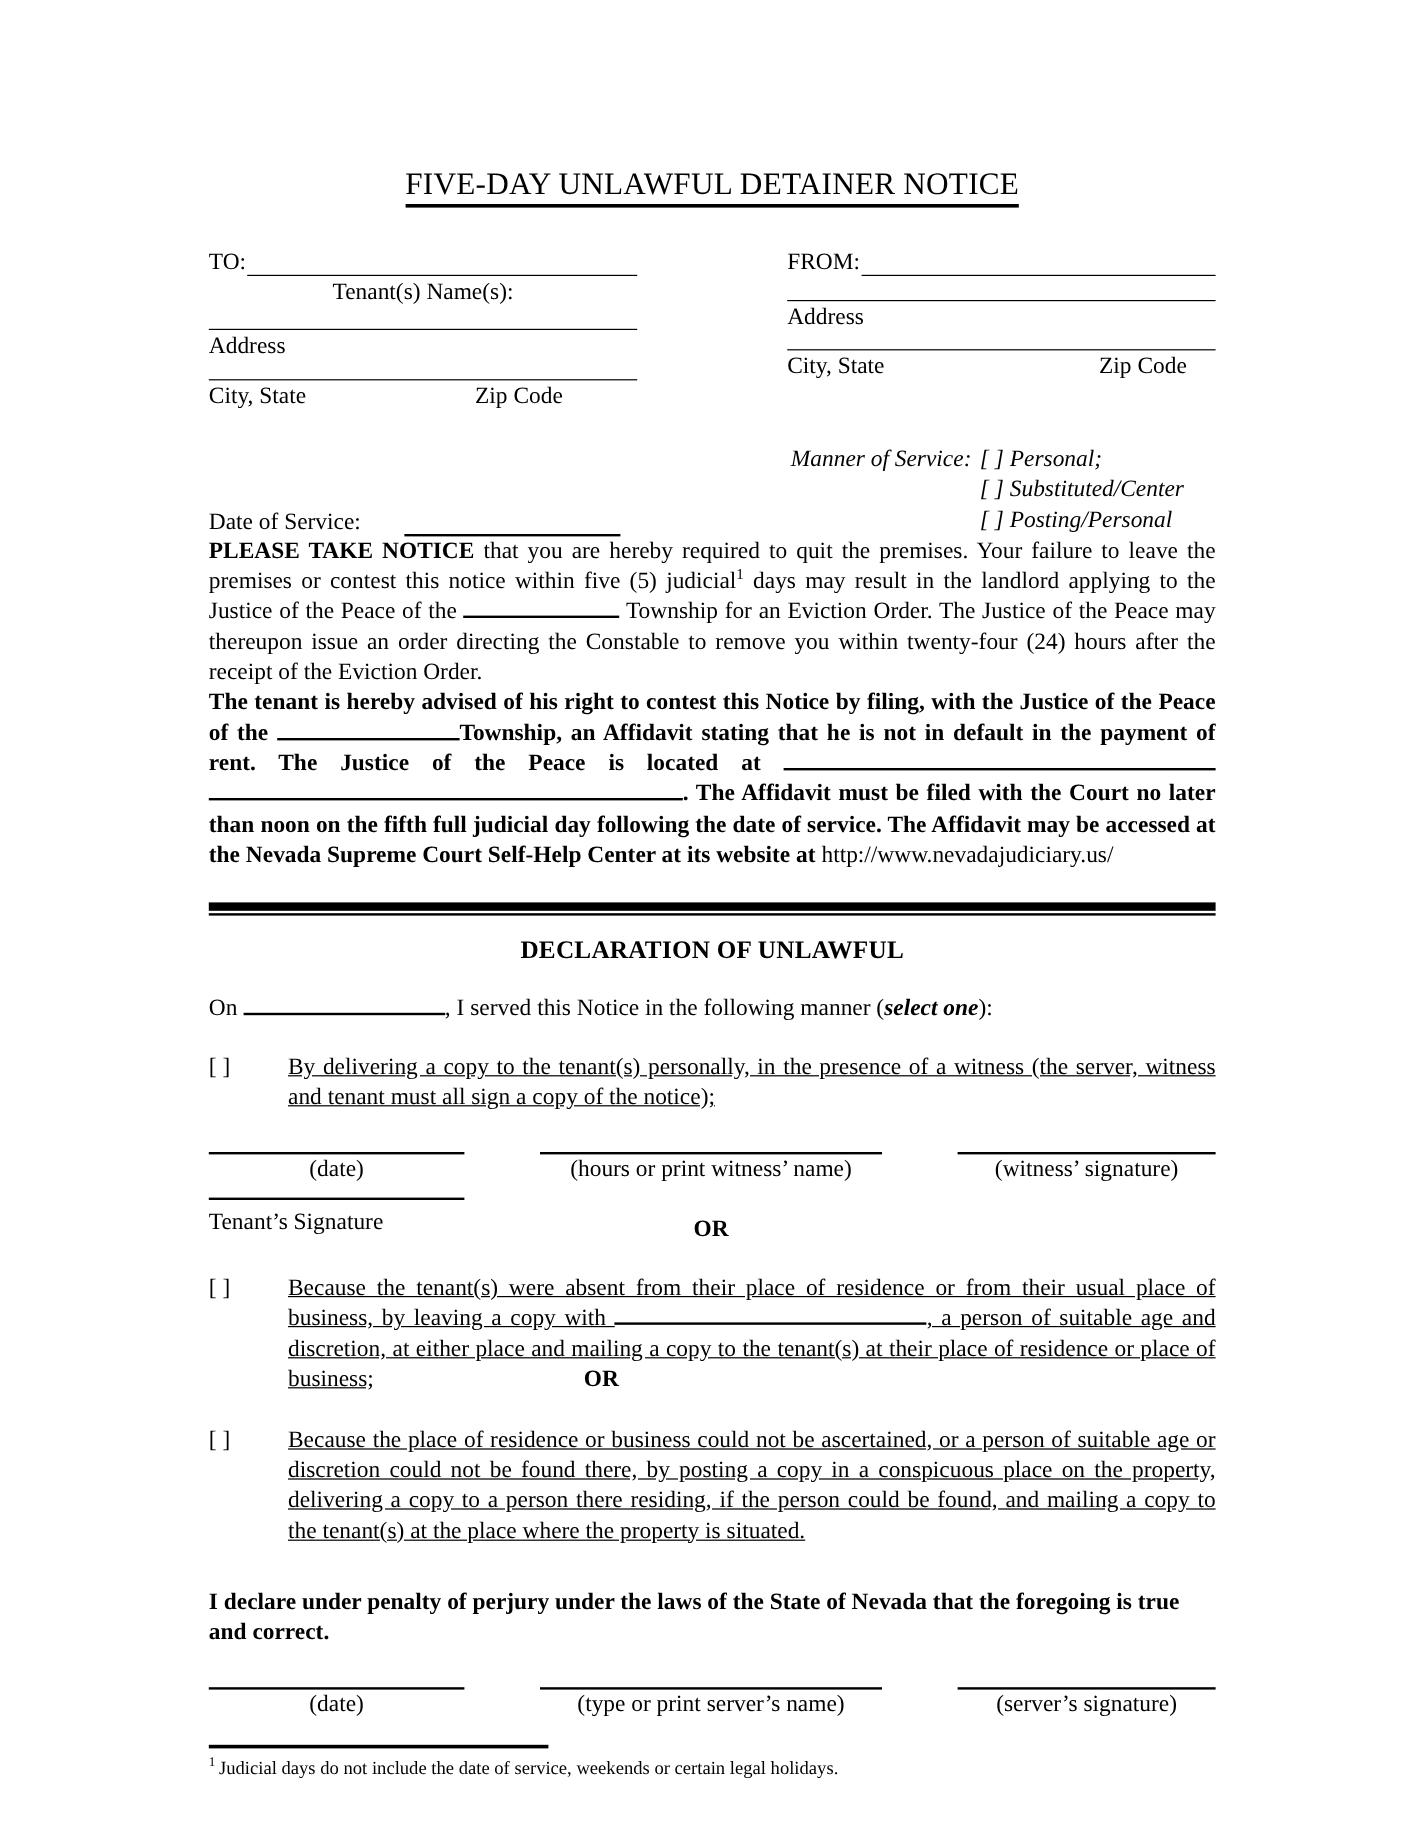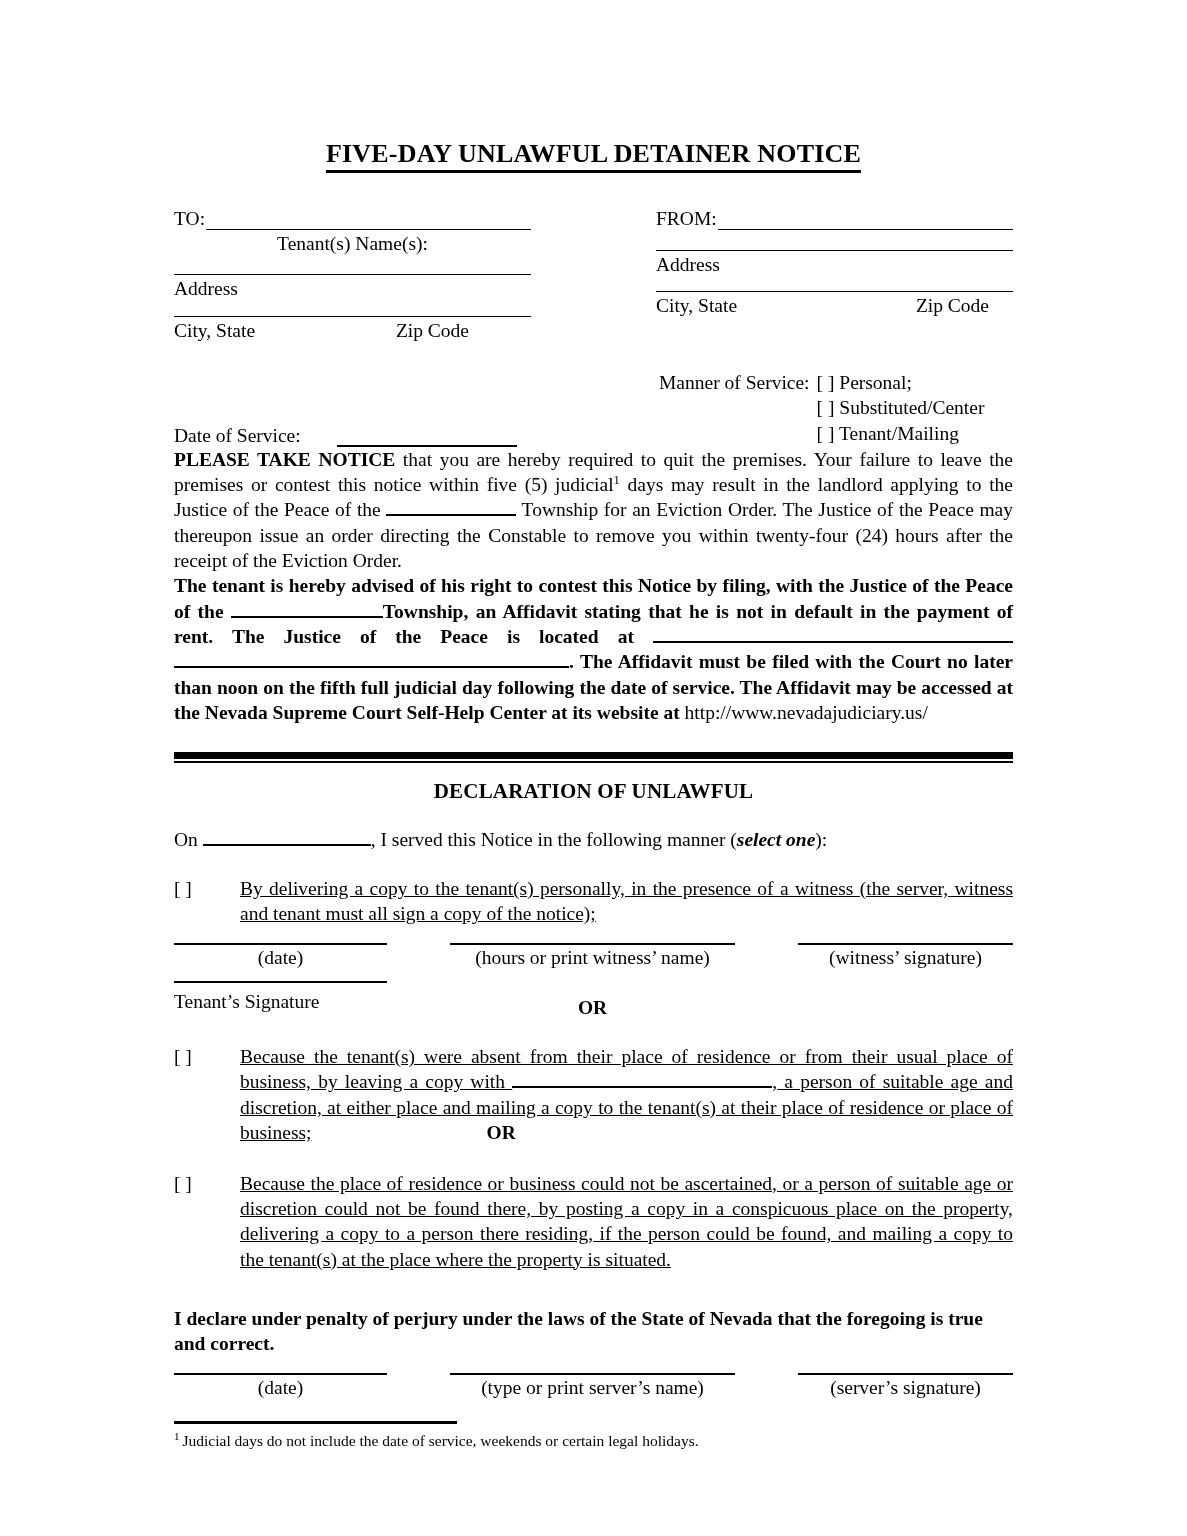--- a/index.html
+++ b/index.html
@@ -21,21 +21,21 @@
     position: absolute;
     left: 174px;
     top: 0;
     width: 839px;
   }
 
   
   .doc-title {
     text-align: center;
     font-size: 26px;
-    font-weight: bold;
+    font-weight: normal;
     letter-spacing: 0.2px;
     margin-top: 138px;
     line-height: 1.2;
   }
   .doc-title span {
     border-bottom: 3px solid #000;
     padding-bottom: 2px;
   }
 
   
@@ -99,21 +99,21 @@
     font-size: 19.5px;
     display: flex;
     align-items: flex-end;
   }
   .dos-rule {
     width: 180px;
     border-bottom: 2px solid #000;
     height: 14px;
     margin-left: 36px;
   }
-  .service-right { font-size: 19.5px; }
+  .service-right { font-size: 19.5px; font-style: italic; }
   .manner-line {
     display: flex;
     line-height: 1.32;
   }
   .manner-label { white-space: nowrap; }
   .manner-opts { margin-left: 7px; }
   .manner-opt { white-space: nowrap; line-height: 1.32; }
 
   
   p.body {
@@ -193,21 +193,21 @@
   }
   .or-inline {
     font-weight: bold;
     display: inline-block;
     margin-left: 175px;
   }
 
   
   .sigrow {
     display: flex;
-    margin-top: 16px;
+    margin-top: 32px;
   }
   .sigcol { position: relative; }
   .sigcol .line {
     border-bottom: 2px solid #000;
     height: 0;
   }
   .sigcol .cap {
     text-align: center;
     font-size: 19.5px;
     margin-top: 2px;
@@ -325,21 +325,21 @@
             <div class="manner-opt">
               <span>[  ]</span>
               <span>Personal;</span>
             </div>
             <div class="manner-opt">
               <span>[  ]</span>
               <span>Substituted/Center</span>
             </div>
             <div class="manner-opt">
               <span>[  ]</span>
-              <span>Tenant/Mailing</span>
+              <span>Posting/Personal</span>
             </div>
           </div>
         </div>
       </div>
     </div>
 
     <p class="body para-notice"><b>PLEASE TAKE NOTICE</b><span> that you are hereby required to quit the premises. Your failure to leave the premises or contest this notice within five (5) judicial</span><sup class="fn">1</sup><span> days may result in the landlord applying to the Justice of the Peace of the </span><span class="inline-blank w-township"></span><span> Township for an Eviction Order. The Justice of the Peace may thereupon issue an order directing the Constable to remove you within twenty-four (24) hours after the receipt of the Eviction Order.</span></p>
 
     <p class="body para-advice"><span>The tenant is hereby advised of his right to contest this Notice by filing, with the Justice of the Peace of the </span><span class="inline-blank w-township-b"></span><span>Township, an Affidavit stating that he is not in default in the payment of rent.  The Justice of the Peace is located at </span><span class="inline-blank w-located"></span><span class="inline-blank w-located2"></span><span>. The Affidavit must be filed with the Court no later than noon on the fifth full judicial day following the date of service.  The Affidavit may be accessed at the Nevada Supreme Court Self-Help Center at its website at </span><span class="plain">http://www.nevadajudiciary.us/</span></p>
 

